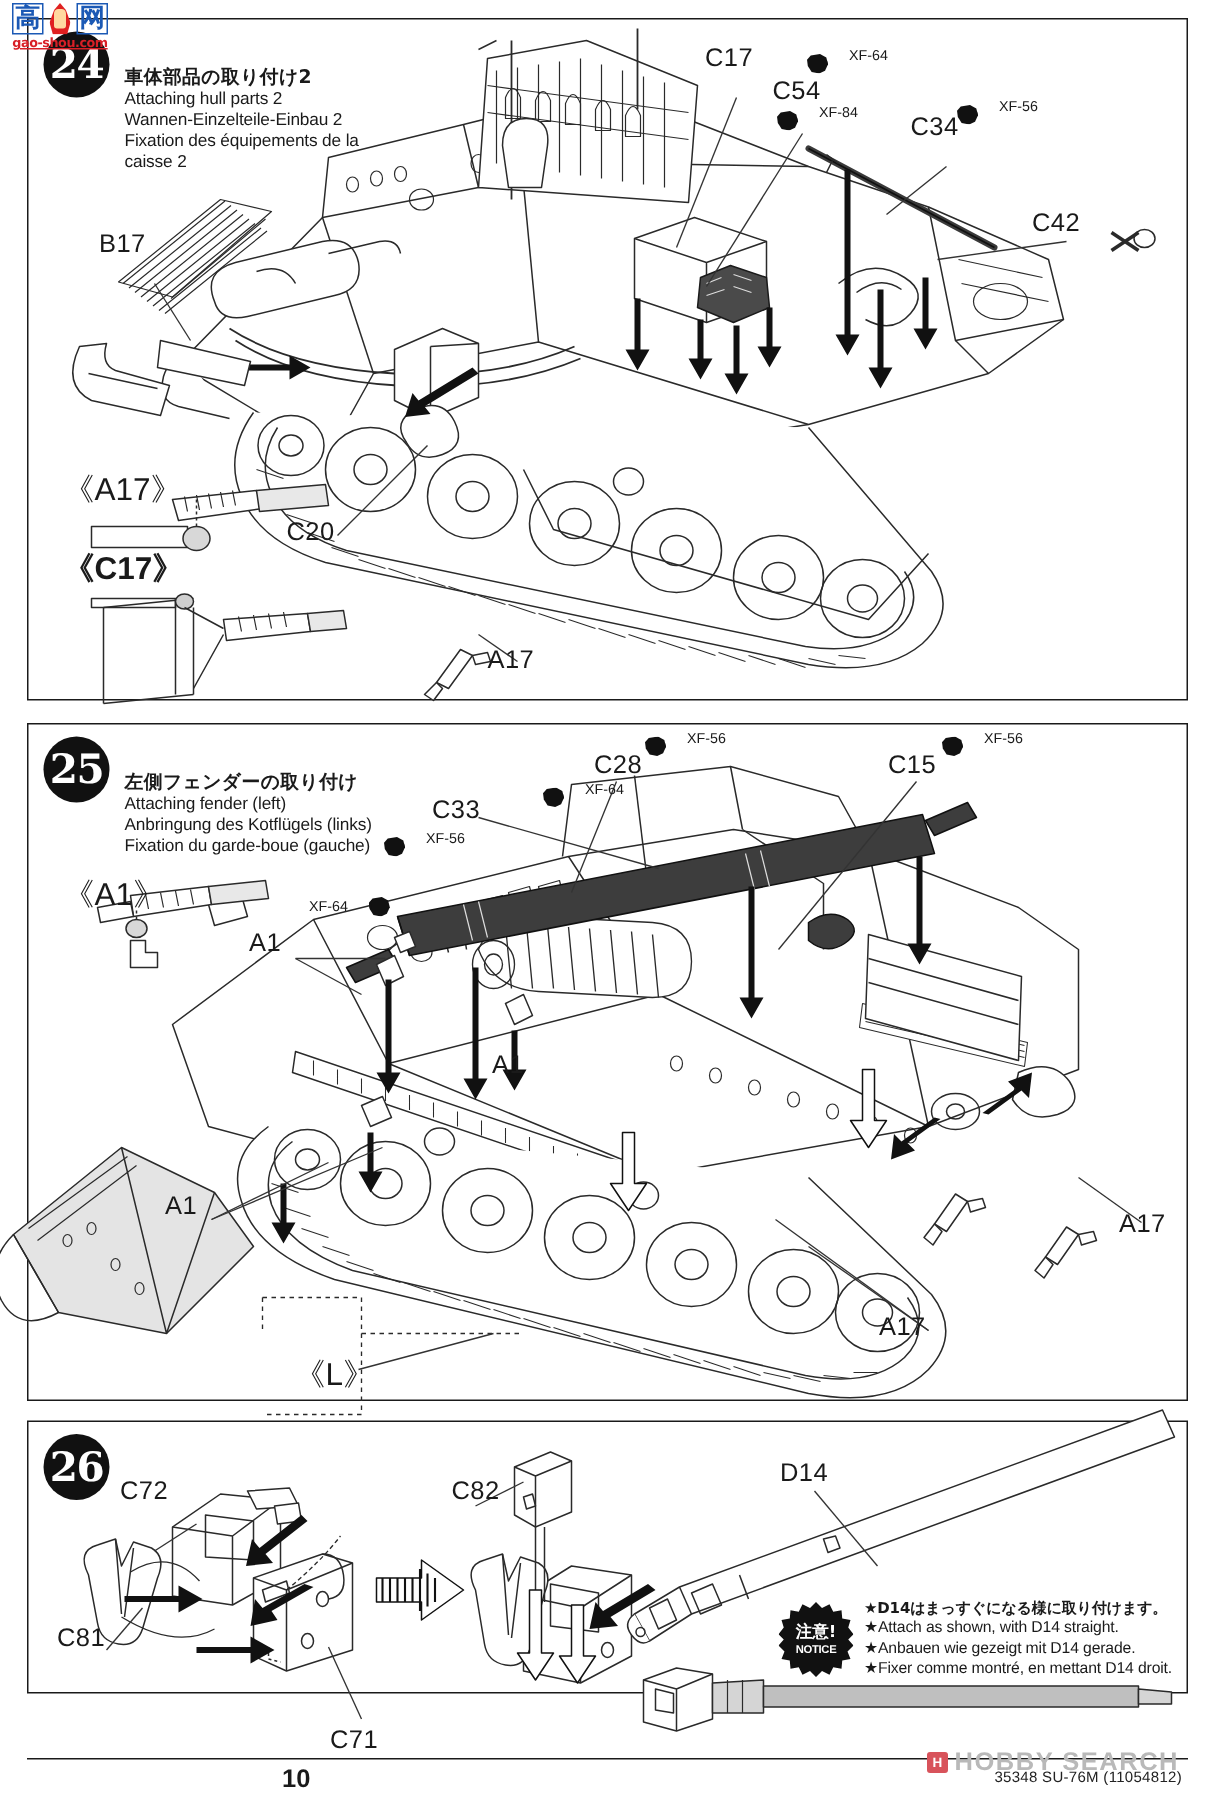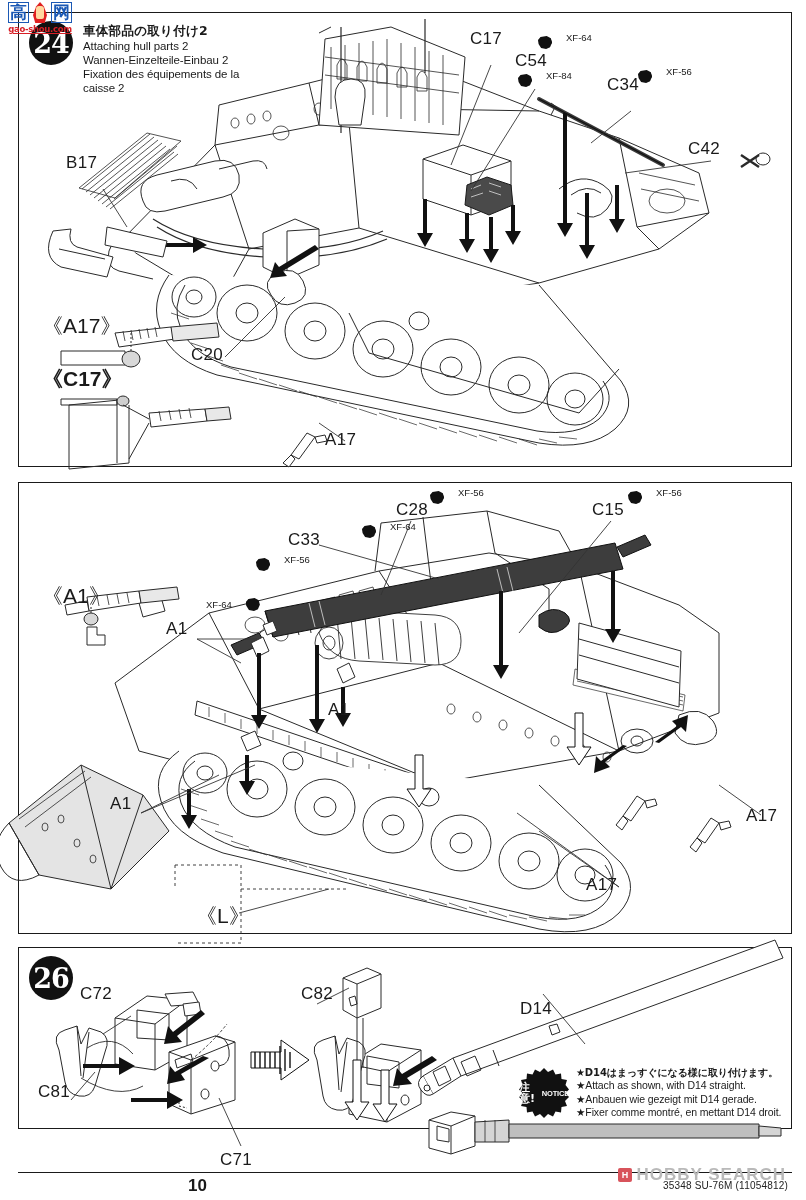--- a/index.html
+++ b/index.html
@@ -63,21 +63,21 @@
     z-index: 12;
   }
   .step-badge {
     width: 44px; height: 44px; border-radius: 50%;
     background: #111; color: #fff;
     font-family: "DejaVu Serif", serif;
     font-size: 27px; font-weight: bold;
     display: flex; align-items: center; justify-content: center;
     flex: none; letter-spacing: -1px;
   }
-  .step-titles { padding-top: 2px; }
+  .step-titles { padding-top: 2px; margin-top: 20px; }
   .t-jp {
     font-family: "DejaVu Sans", sans-serif;
     font-size: 12.5px; font-weight: bold; line-height: 1.25;
     letter-spacing: 0.3px;
   }
   .t-lang {
     font-size: 11.5px; line-height: 1.22; white-space: pre-line;
     letter-spacing: -0.1px;
   }
 
@@ -120,21 +120,21 @@
   
   .art { position: absolute; inset: 0; z-index: 5; }
   .art svg { position: absolute; left: 0; top: 0; overflow: visible; }
 
   
   .notice {
     position: absolute; display: flex; align-items: center; gap: 7px; z-index: 22;
   }
   .stamp {
     width: 50px; height: 50px; flex: none; position: relative;
-    display: flex; flex-direction: row; align-items: center; justify-content: center;
+    display: flex; flex-direction: column; align-items: center; justify-content: center;
     color: #fff; background: #111;
     clip-path: polygon(
       50% 0%, 58% 8%, 68% 3%, 73% 13%, 84% 11%, 85% 22%, 96% 24%, 93% 34%,
       100% 43%, 93% 50%, 100% 58%, 92% 66%, 96% 76%, 85% 78%, 84% 89%,
       73% 87%, 68% 97%, 58% 92%, 50% 100%, 42% 92%, 32% 97%, 27% 87%,
       16% 89%, 15% 78%, 4% 76%, 8% 66%, 0% 58%, 7% 50%, 0% 43%, 7% 34%,
       4% 24%, 15% 22%, 16% 11%, 27% 13%, 32% 3%, 42% 8%
     );
   }
   .stamp .jp { font-family: "DejaVu Sans", sans-serif; font-size: 11px; font-weight: bold; line-height: 1; }
@@ -388,20 +388,29 @@
         <line x1="692" y1="148" x2="606" y2="160"></line>
         <line x1="84" y1="176" x2="108" y2="214"></line>
         <line x1="206" y1="344" x2="266" y2="284"></line>
         <line x1="326" y1="428" x2="300" y2="410"></line>
       </g>
     </svg>
   </div>
 
   <div class="panel" id="panel-25">
 
+    <div class="step-head">
+      <div class="step-badge">25</div>
+      <div class="step-titles">
+        <div class="t-jp">左側フェンダーの取り付け</div>
+        <div class="t-lang">Attaching fender (left)</div>
+        <div class="t-lang">Anbringung des Kotflügels (links)</div>
+        <div class="t-lang">Fixation du garde-boue (gauche)</div>
+      </div>
+    </div>
 
     <div class="art">
       <svg width="772" height="450" viewBox="0 0 772 450">
         <g fill="none" stroke="#2a2a2a" stroke-width="1" stroke-linejoin="round">
 
           <path d="M96 200 L190 130 L360 88 L470 70 L560 84 L660 122 L700 150
                    L700 230 L600 268 L420 300 L240 300 L120 268 Z" fill="#fff"></path>
           <path d="M190 130 L240 226 L420 300"></path>
           <path d="M360 88 L420 180 L600 268"></path>
           <path d="M240 226 L420 180"></path>
@@ -770,21 +779,21 @@
   <div class="paint" style="left:256px; top:558px;">
     <span class="blob"></span>
     <span class="code">XF-56</span>
   </div>
   <div class="paint left-blob" style="left:206px; top:598px;">
     <span class="blob"></span>
     <span class="code">XF-64</span>
   </div>
 
   <div class="lab" style="left:301px; top:984px;">C82</div>
-  <div class="lab" style="left:520px; top:972px;margin-top:27px;">D14</div>
+  <div class="lab" style="left:520px; top:972px;">D14</div>
   <div class="lab" style="left:80px;  top:984px;">C72</div>
   <div class="lab" style="left:38px;  top:1082px;">C81</div>
   <div class="lab" style="left:220px; top:1150px;">C71</div>
 
   <div class="footer-rule"></div>
   <div class="page-no">10</div>
   <div class="kit-code">35348  SU-76M (11054812)</div>
   <div class="hs-wm">
     <span class="mark">H</span>
     <span>HOBBY SEARCH</span>

